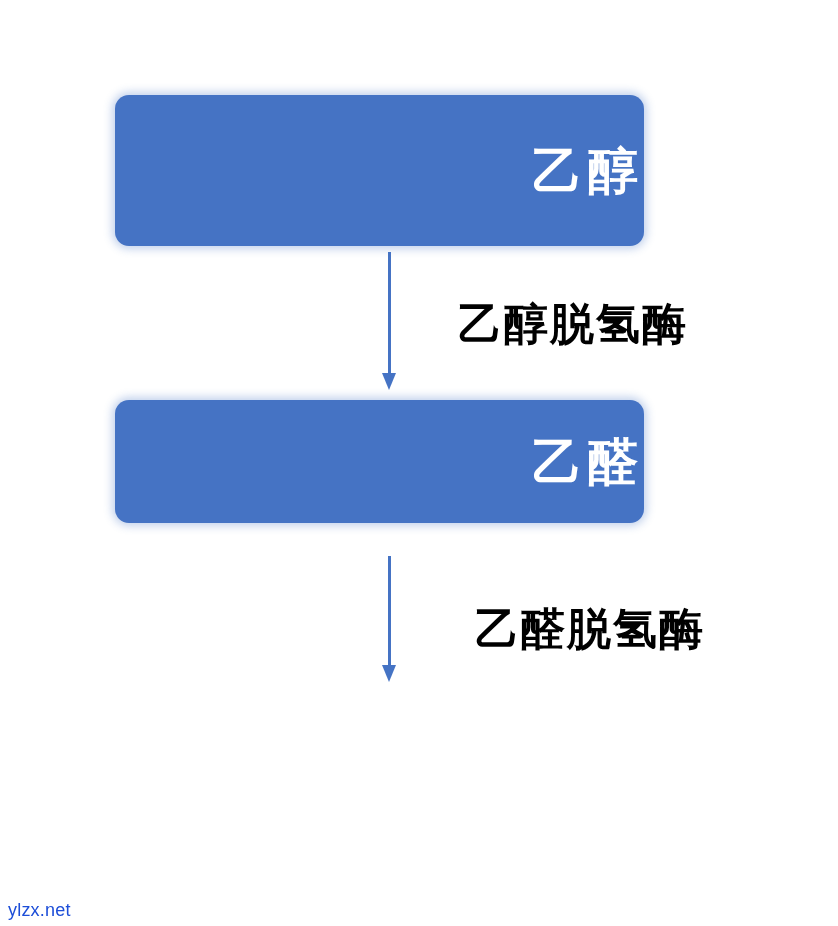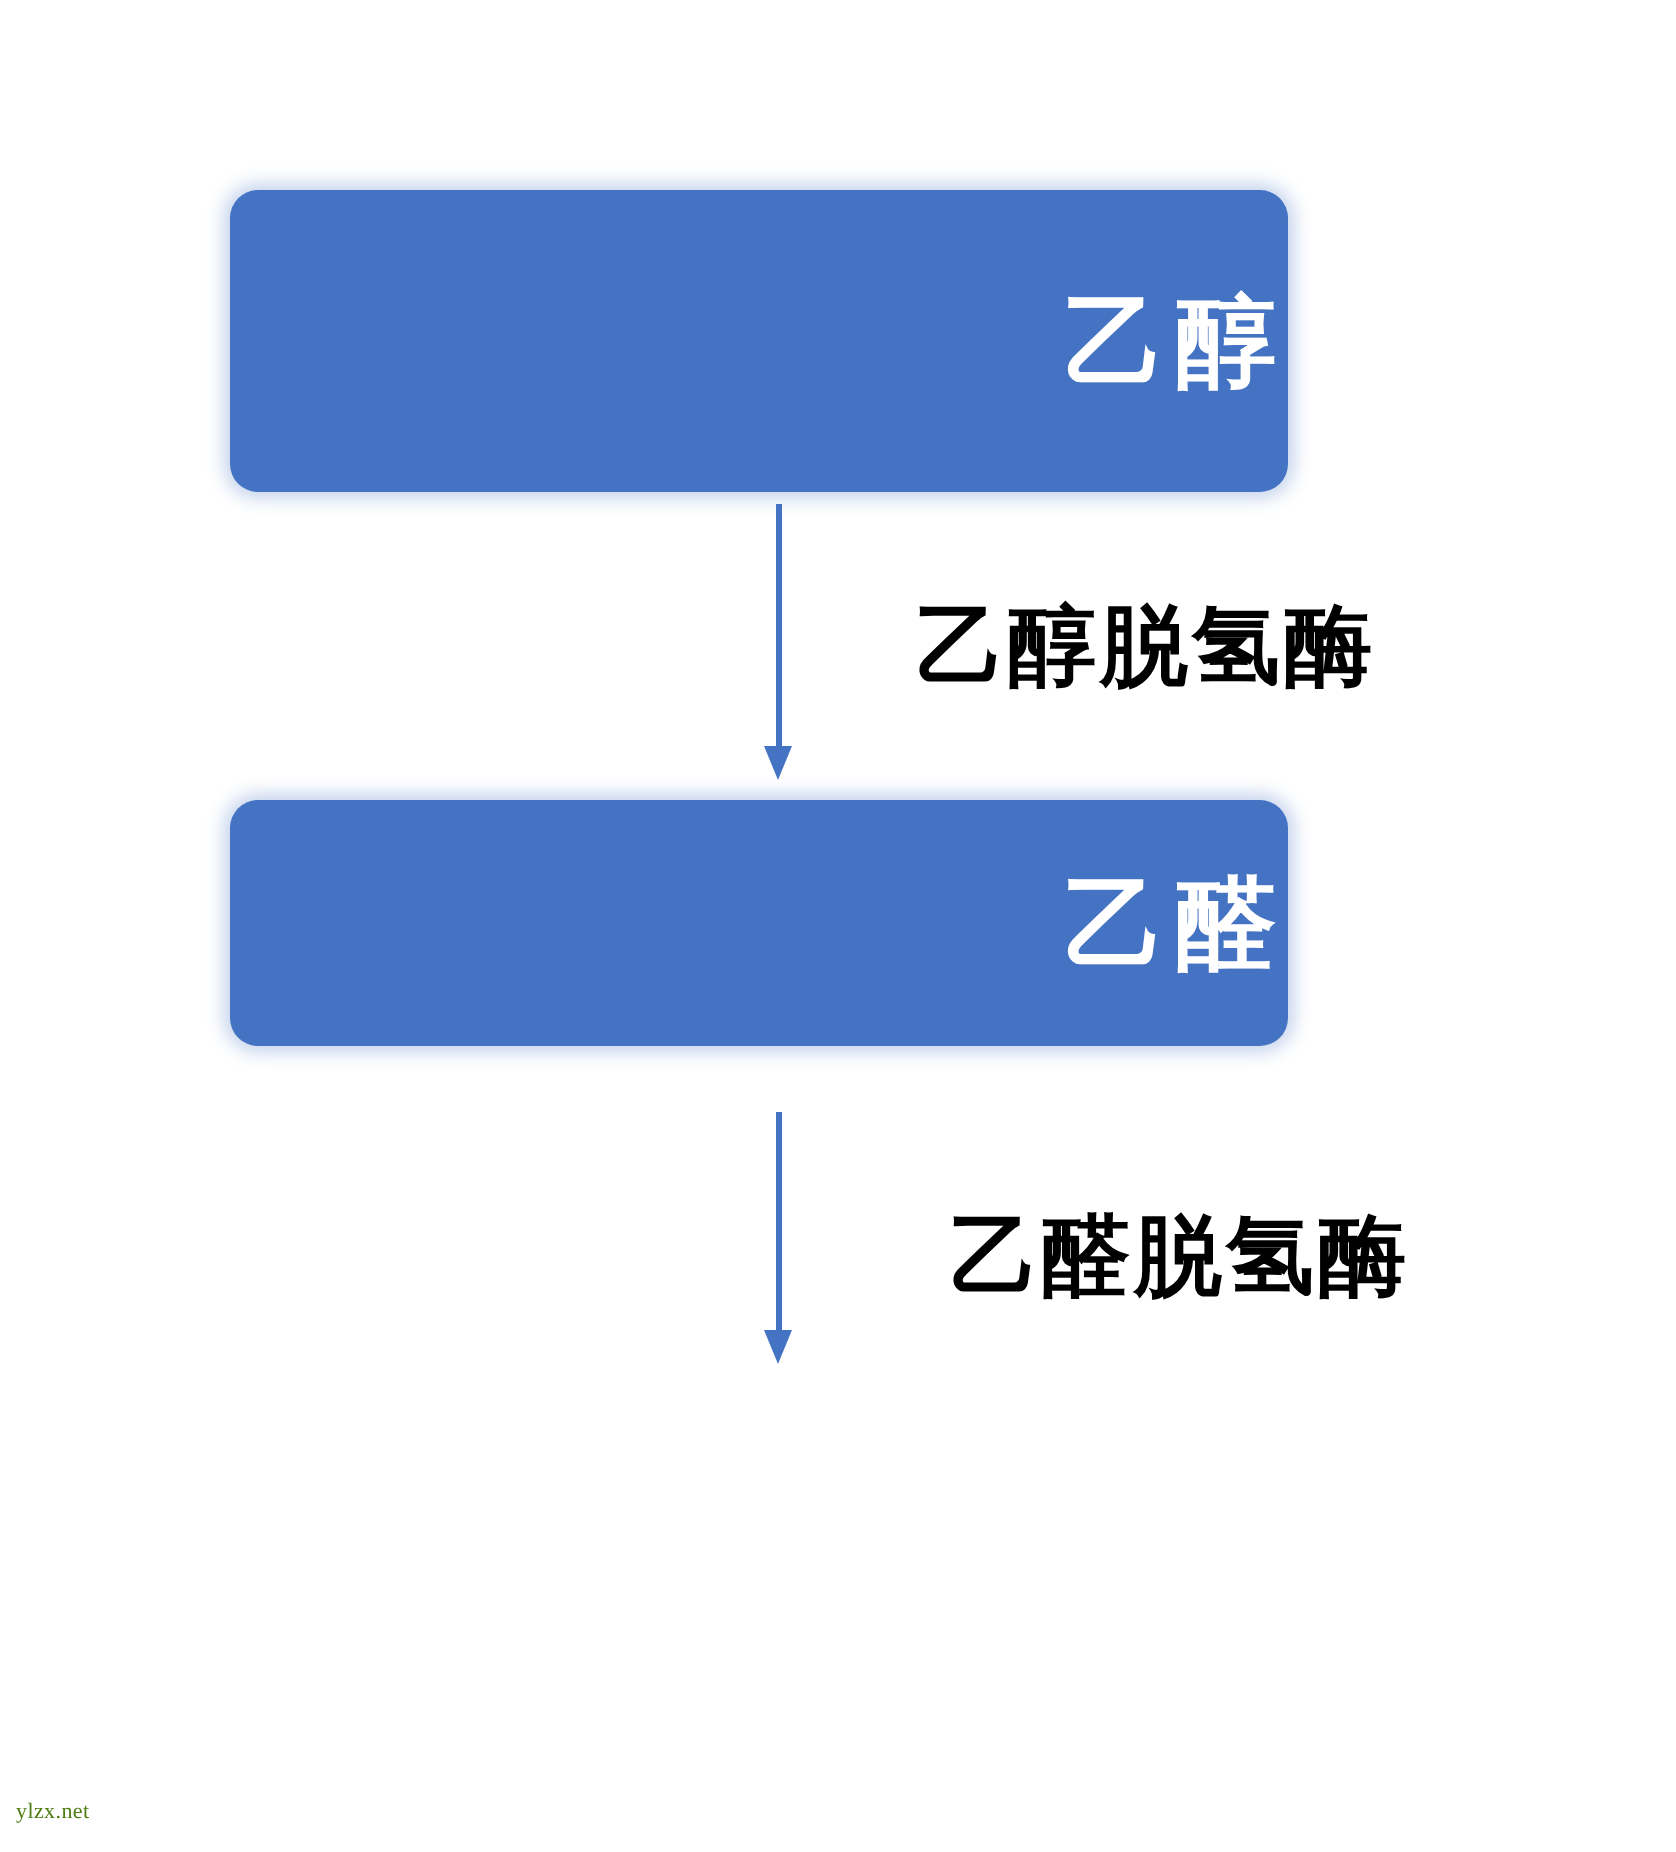--- a/index.html
+++ b/index.html
@@ -95,23 +95,23 @@
     white-space: nowrap;
   }
   #enzyme-label-1 { left: 458px; top: 302px; }
   #enzyme-label-2 { left: 458px; top: 607px; margin-left: 17px; }
 
   
   #watermark {
     position: absolute;
     left: 8px;
     top: 901px;
-    color: #4d7c0f;
-    font-family: Liberation Serif, serif;
-    font-size: 11px;
+    color: #1d4ed8;
+    font-family: Liberation Sans, sans-serif;
+    font-size: 18px;
     line-height: 1;
     letter-spacing: 0.2px;
   }
 </style>
 </head>
 <body>
 
 <div id="diagram-canvas">
 
   <div class="process-box" id="box-ethanol">

